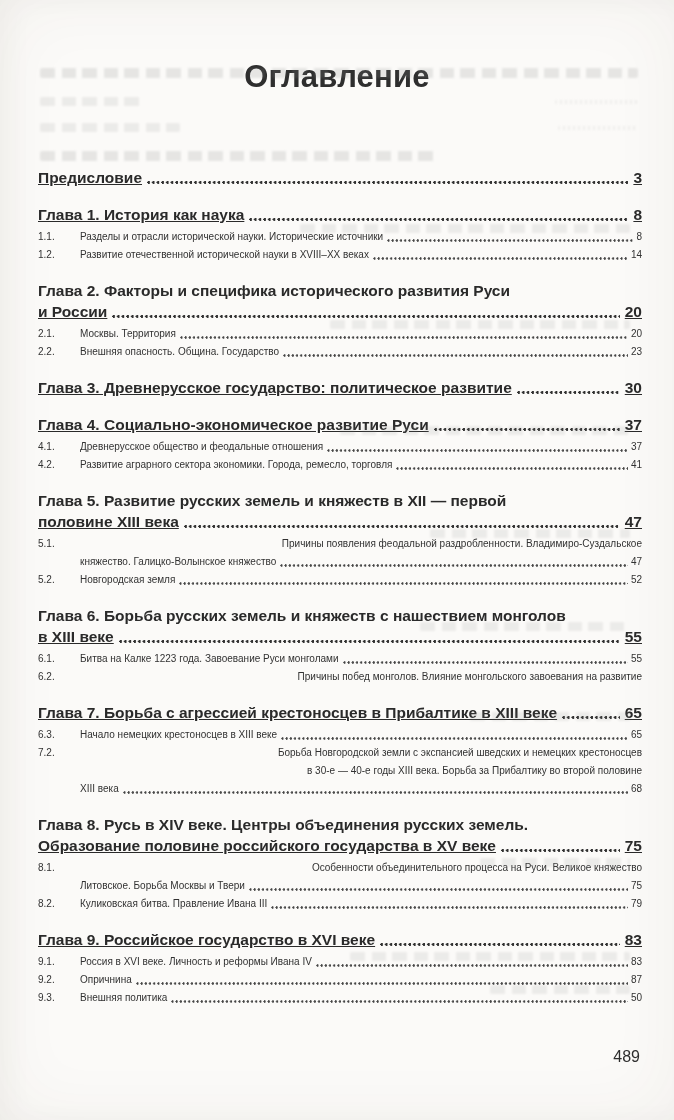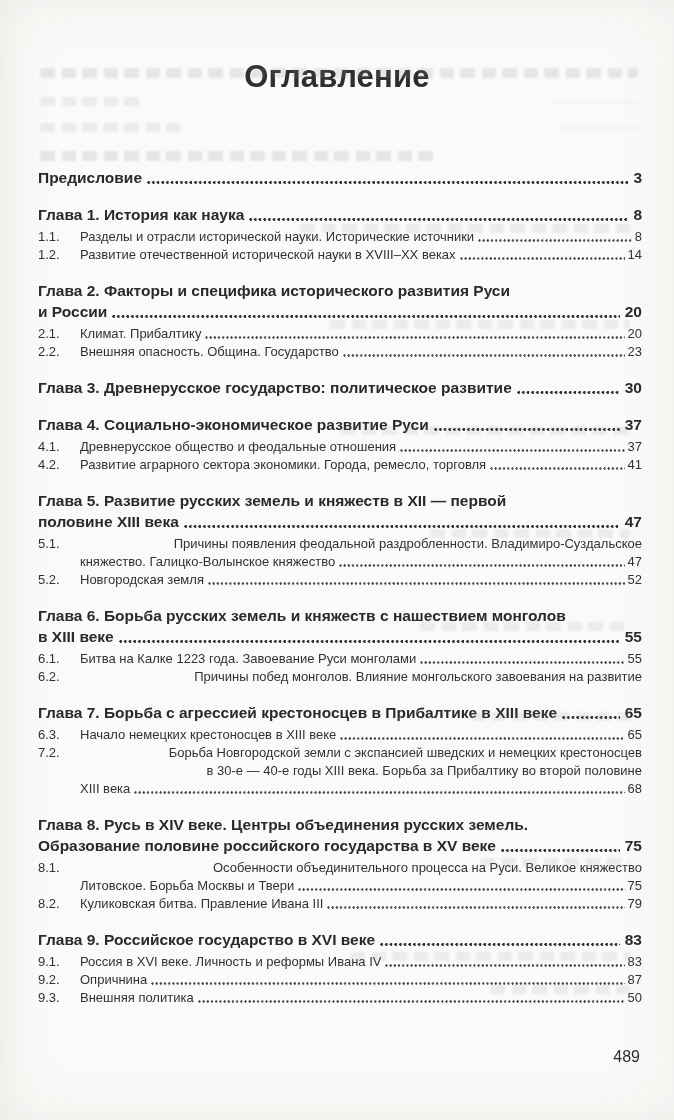--- a/index.html
+++ b/index.html
@@ -16,36 +16,36 @@
     color:var(--ink);
   }
   .title{
     text-align:center;font-size:31px;line-height:37px;font-weight:700;
     margin:58px 0 0 0;letter-spacing:0.2px;color:#2e2e2e;
   }
   .toc{margin-top:72px;padding:0 32px 0 38px;}
   .toc-entry{margin-top:0;}
   .toc-entry.chapter{margin-top:16px;}
   .h-line{font-weight:700;font-size:15.5px;line-height:21px;white-space:nowrap;color:#2a2a2a;}
-  .h-line.lastline{display:flex;align-items:center;white-space:normal;}
+  .h-line.lastline{display:flex;align-items:center;white-space:normal;text-decoration:underline;}
   .h-text{white-space:nowrap;flex:0 1 auto;}
   .pg{flex:0 0 auto;}
   .h-line .pg{font-weight:700;}
   .leader{
     flex:1 1 14px;min-width:14px;align-self:flex-end;height:5px;
     margin:0 3px 3px 4px;
     background-image:radial-gradient(circle at 1.5px 2.5px, rgba(55,55,55,0.92) 1.0px, rgba(55,55,55,0) 1.35px);
     background-size:4.2px 5px;background-repeat:repeat-x;background-position:left bottom;
   }
   .h-line .leader{
     background-image:radial-gradient(circle at 1.7px 2.4px, rgba(38,38,38,0.95) 1.25px, rgba(38,38,38,0) 1.6px);
     background-size:4.7px 5px;margin:0 5px 3px 5px;
   }
   .subs{margin-top:3px;}
-  .sub{display:flex;font-size:13px;line-height:18px;font-weight:400;color:#323232;}
+  .sub{display:flex;font-size:10px;line-height:18px;font-weight:400;color:#323232;}
   .num{flex:0 0 42px;}
   .sub-body{flex:1 1 auto;min-width:0;}
   .sub-line{white-space:nowrap;text-align:right;}
   .sub-line.lastline{display:flex;align-items:baseline;white-space:normal;}
   .s-text{white-space:nowrap;flex:0 1 auto;}
   .folio{position:absolute;top:1048px;right:34px;font-size:16px;line-height:18px;color:#2e2e2e;text-align:center;}
   
   .ghost{
     position:absolute;height:9px;border-radius:2px;opacity:0.13;filter:blur(1.1px);
     background-image:repeating-linear-gradient(90deg,#8a8a8a 0 15px,transparent 15px 22px,#8a8a8a 22px 36px,transparent 36px 42px);
@@ -119,21 +119,21 @@
         <div class="h-line lastline">
           <span class="h-text">и России</span>
           <span class="leader"></span>
           <span class="pg">20</span>
         </div>
         <div class="subs">
           <div class="sub">
             <span class="num">2.1.</span>
             <div class="sub-body">
               <div class="sub-line lastline">
-                <span class="s-text">Климат. Прибалтику</span>
+                <span class="s-text">Москвы. Территория</span>
                 <span class="leader"></span>
                 <span class="pg">20</span>
               </div>
             </div>
           </div>
           <div class="sub">
             <span class="num">2.2.</span>
             <div class="sub-body">
               <div class="sub-line lastline">
                 <span class="s-text">Внешняя опасность. Община. Государство</span>

